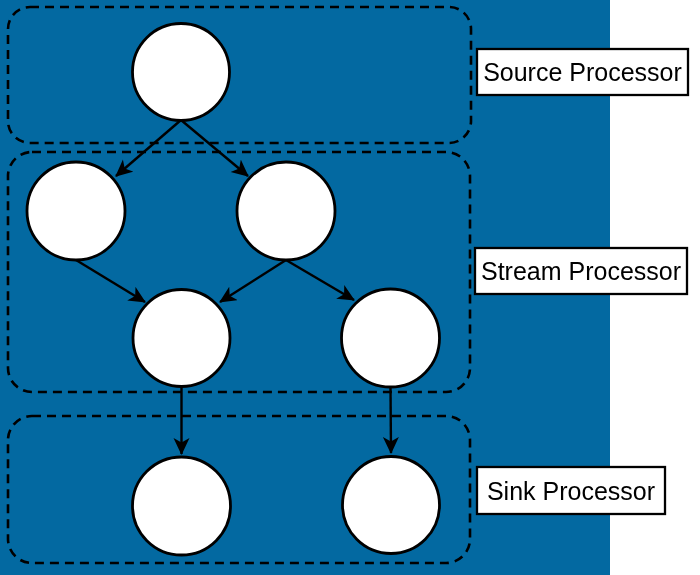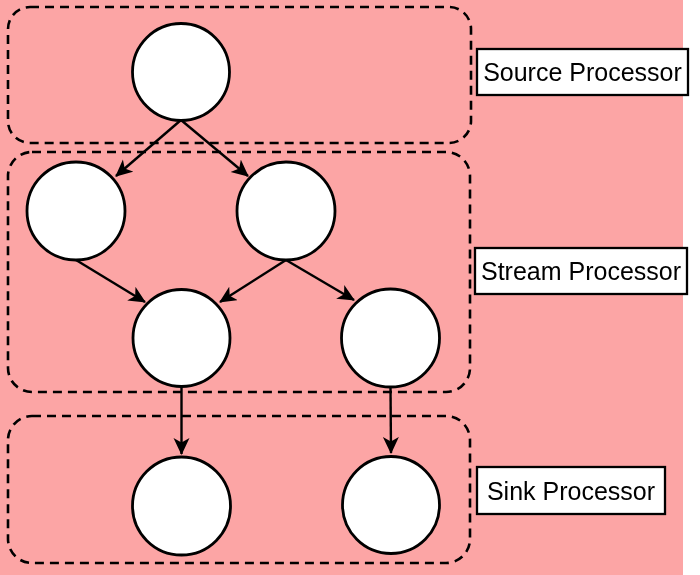--- a/index.html
+++ b/index.html
@@ -2,23 +2,23 @@
 <html><head>
 <meta charset="utf-8">
 <style>
   html, body {
     margin: 0;
     padding: 0;
     background: #ffffff;
   }
   .canvas {
     position: relative;
-    width: 683px;
+    width: 610px;
     height: 575px;
-    background: #fca5a5;
+    background: #0369a1;
     font-family: "Liberation Sans", sans-serif;
   }
   svg { display: block; }
   .group-rect {
     fill: none;
     stroke: #000000;
     stroke-width: 2.6;
     stroke-dasharray: 9 6;
   }
   .node-circle {

